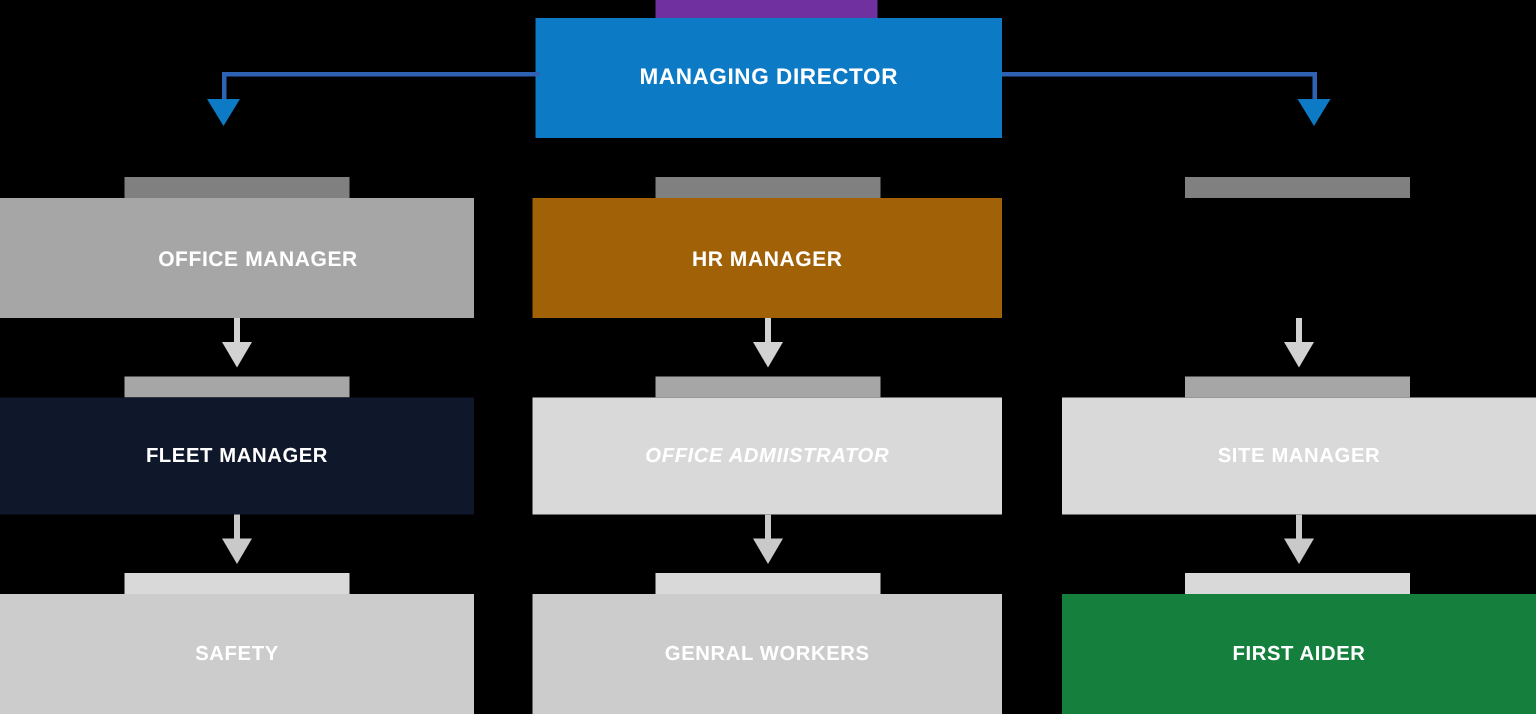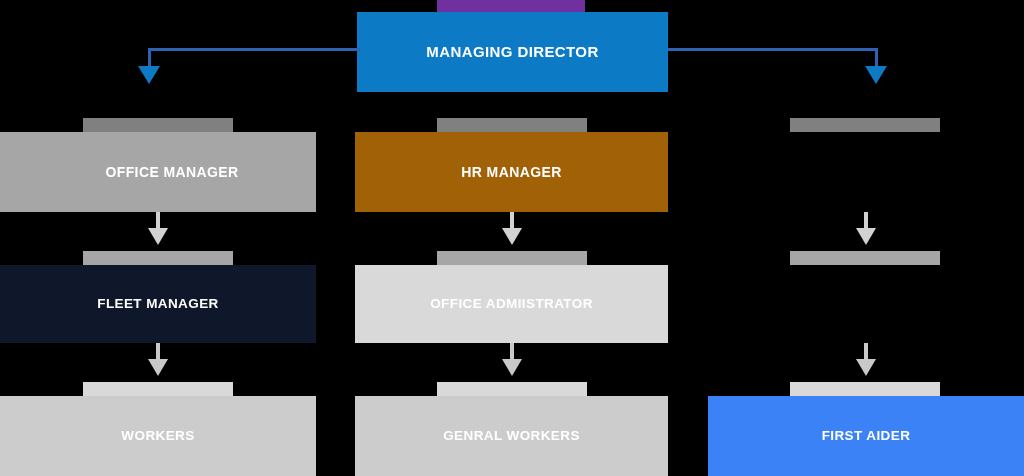--- a/index.html
+++ b/index.html
@@ -120,43 +120,46 @@
 
   <div class="stem-gray" style="left:864px; top:212px; height:18px;"></div>
   <div class="arrow-gray" style="left:856px; top:228px;"></div>
 
   <div class="tab" style="left:83px; top:251px; width:150px; height:14px; background:#A6A6A6;"></div>
   <div class="node lvl-3" style="left:0px; top:265px; width:316px; height:78px; background:#0f172a;">
     <span class="node-label">FLEET MANAGER</span>
   </div>
 
   <div class="tab" style="left:437px; top:251px; width:150px; height:14px; background:#A6A6A6;"></div>
-  <div class="node lvl-3" style="left:355px; top:265px; width:313px; height:78px; background:#D9D9D9;">
+  <div class="node lvl-3" style="left:355px; top:265px; width:313px; height:78px; background:#D9D9D9;font-style:italic;">
     <span class="node-label">OFFICE ADMIISTRATOR</span>
   </div>
 
   <div class="tab" style="left:790px; top:251px; width:150px; height:14px; background:#A6A6A6;"></div>
+  <div class="node lvl-3" style="left:708px; top:265px; width:316px; height:78px; background:#D9D9D9;">
+    <span class="node-label">SITE MANAGER</span>
+  </div>
 
   <div class="stem-gray dark" style="left:156px; top:343px; height:18px;"></div>
   <div class="arrow-gray dark" style="left:148px; top:359px;"></div>
 
   <div class="stem-gray dark" style="left:510px; top:343px; height:18px;"></div>
   <div class="arrow-gray dark" style="left:502px; top:359px;"></div>
 
   <div class="stem-gray dark" style="left:864px; top:343px; height:18px;"></div>
   <div class="arrow-gray dark" style="left:856px; top:359px;"></div>
 
   <div class="tab" style="left:83px; top:382px; width:150px; height:14px; background:#D9D9D9;"></div>
   <div class="node lvl-4" style="left:0px; top:396px; width:316px; height:80px; background:#CCCCCC;">
-    <span class="node-label">WORKERS</span>
+    <span class="node-label">SAFETY</span>
   </div>
 
   <div class="tab" style="left:437px; top:382px; width:150px; height:14px; background:#D9D9D9;"></div>
   <div class="node lvl-4" style="left:355px; top:396px; width:313px; height:80px; background:#CCCCCC;text-align:right;">
     <span class="node-label">GENRAL WORKERS</span>
   </div>
 
   <div class="tab" style="left:790px; top:382px; width:150px; height:14px; background:#D9D9D9;"></div>
-  <div class="node lvl-4" style="left:708px; top:396px; width:316px; height:80px; background:#3b82f6;">
+  <div class="node lvl-4" style="left:708px; top:396px; width:316px; height:80px; background:#15803d;">
     <span class="node-label">FIRST AIDER</span>
   </div>
 
 </div>
 
 </body></html>

